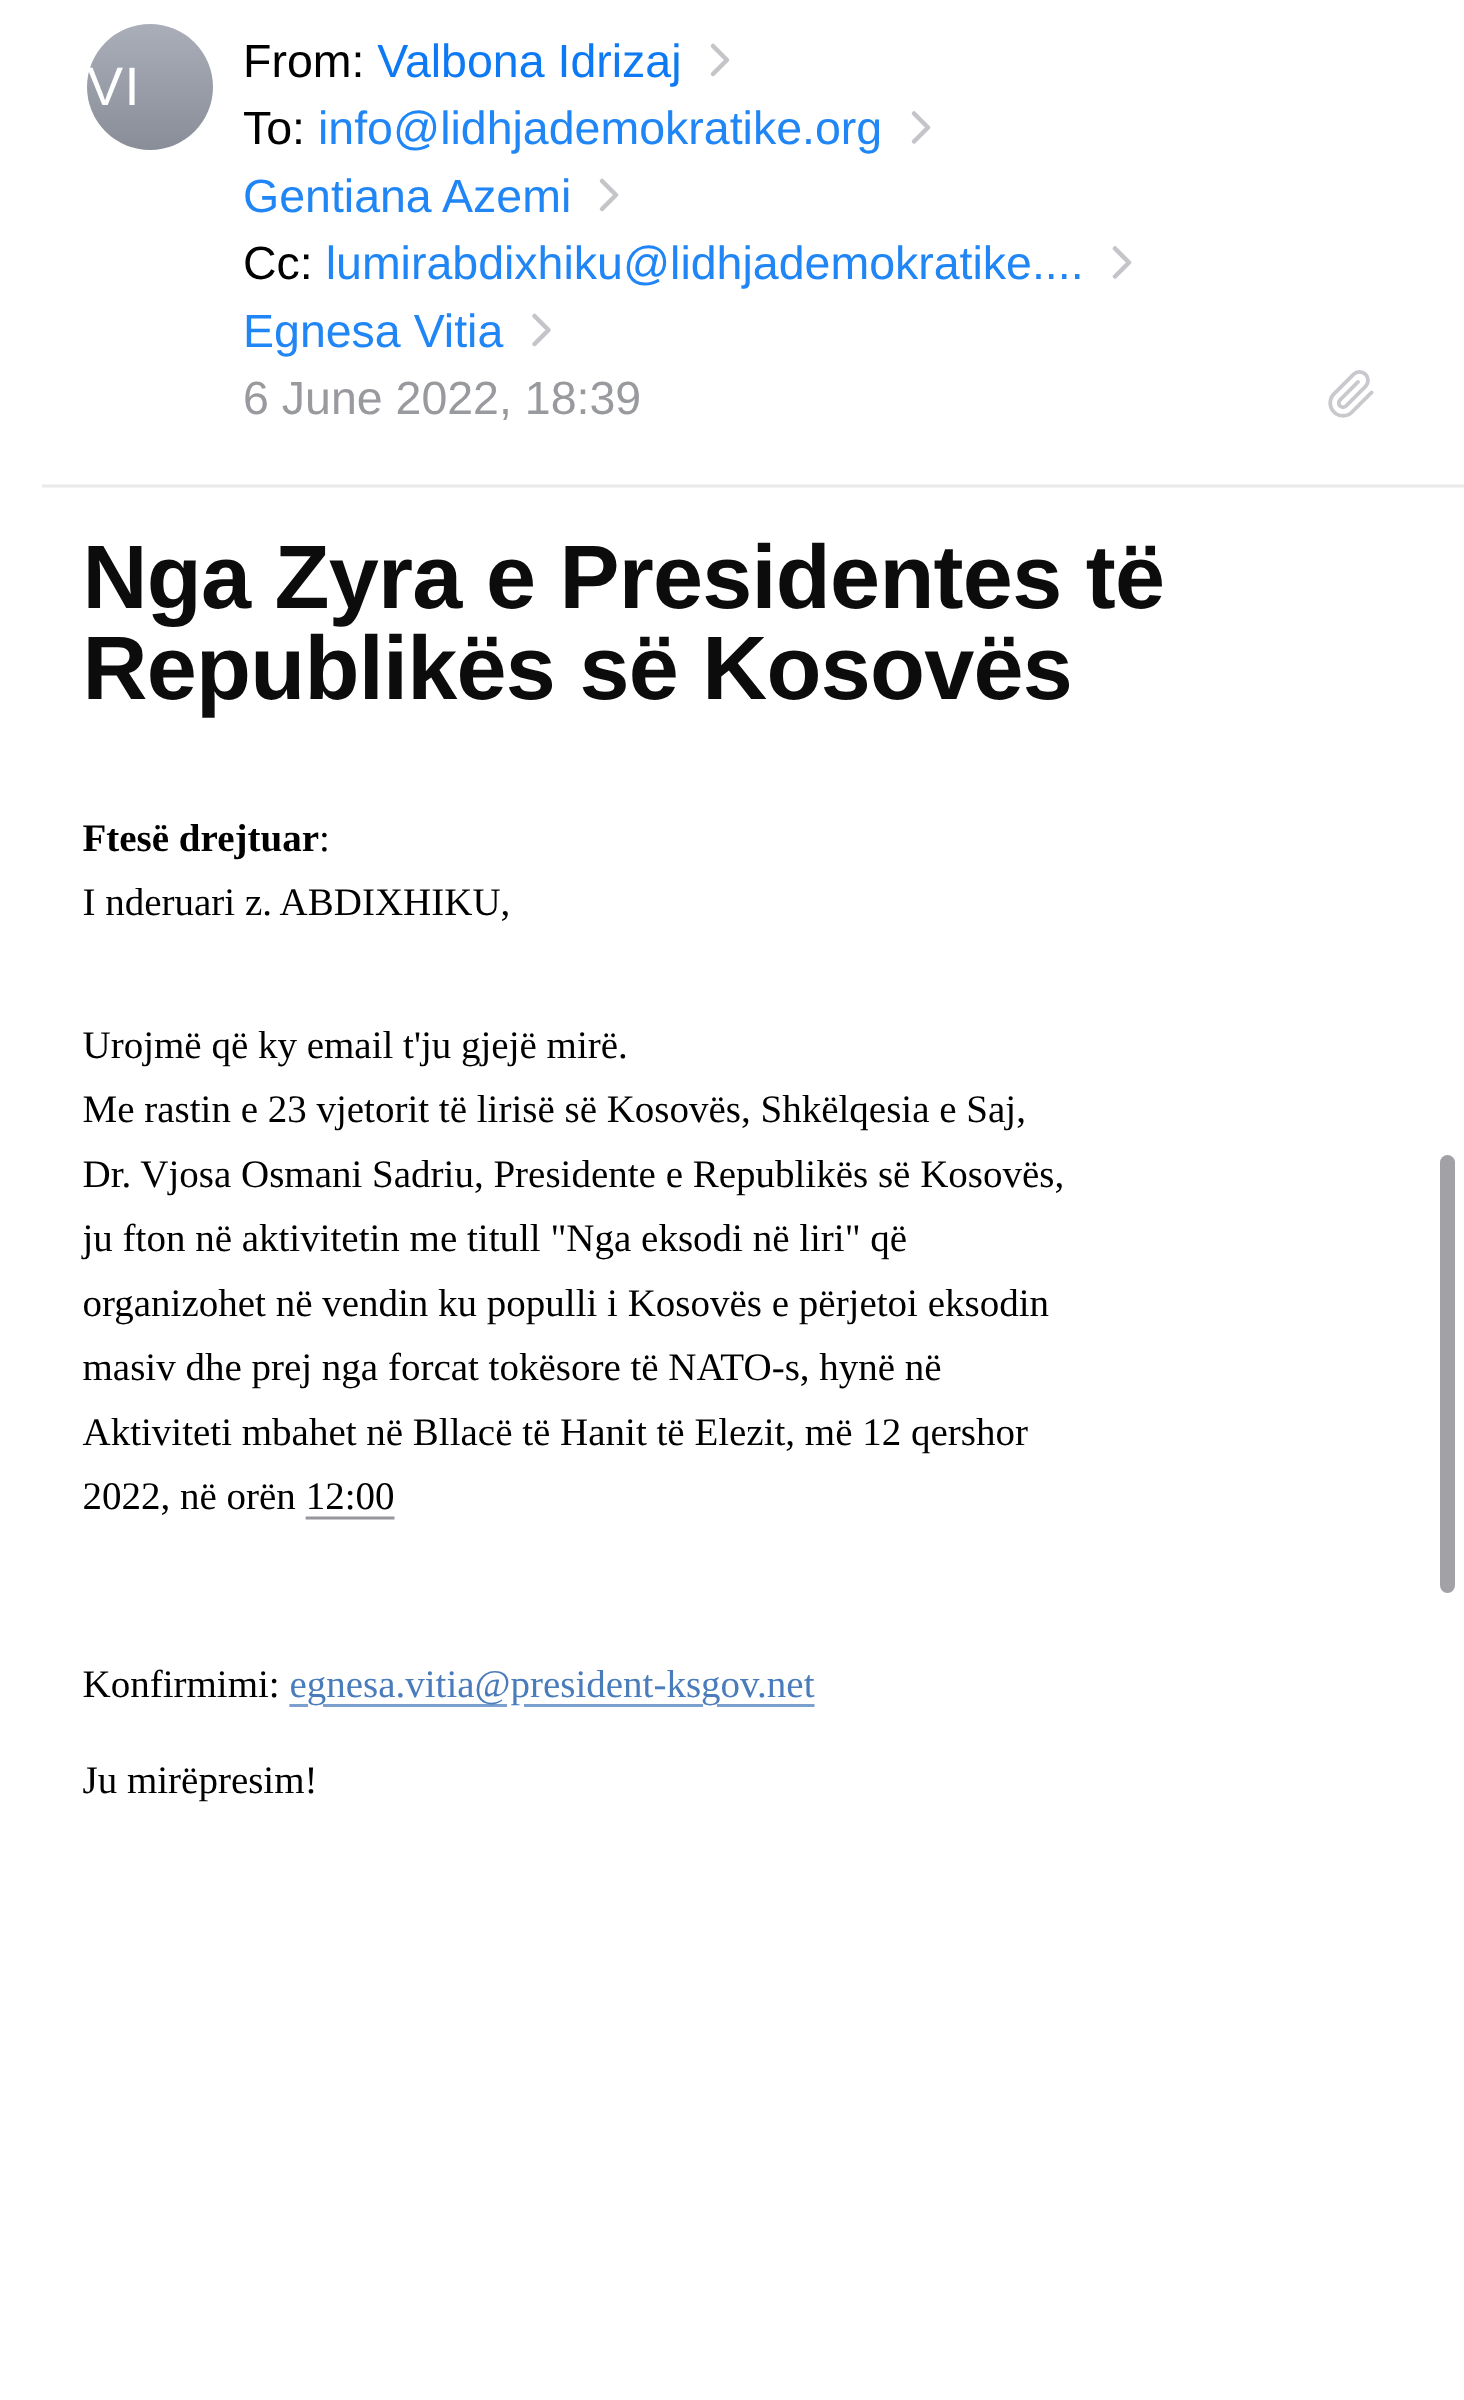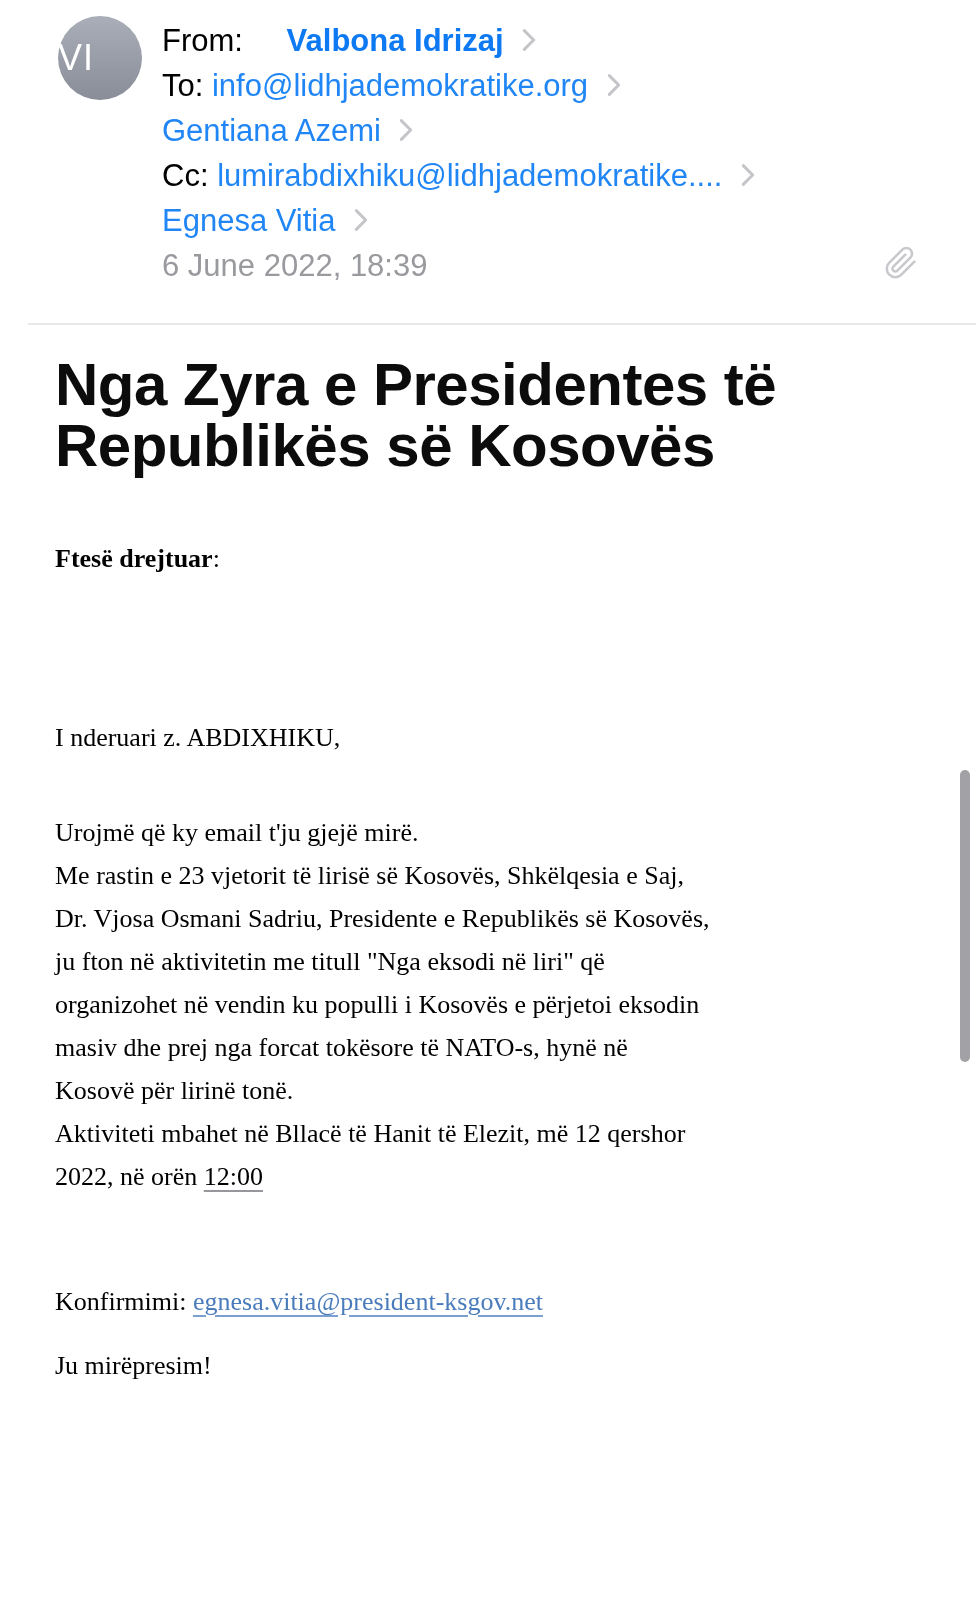--- a/index.html
+++ b/index.html
@@ -23,21 +23,21 @@
     color: #ffffff; font-size: 36px; font-weight: 400;
     display: flex; align-items: center; justify-content: flex-start;
     letter-spacing: 1px;
   }
   .header-lines {
     position: absolute; left: 162px; top: 18px; right: 40px;
     font-size: 31px; line-height: 45px; color: #000000;
   }
   .hline { white-space: nowrap; }
   .lbl { color: #000000; }
-  .from-name { color: #0d7af3; font-weight: 700; margin-left: 35px; }
+  .from-name { color: #0d7af3; font-weight: 400; }
   .addr { color: #2186f5; }
   .chev {
     display: inline-block; margin-left: 10px;
     position: relative; top: 1px;
   }
   .date-line { color: #999a9e; }
   .clip {
     position: absolute; left: 884px; top: 246px;
   }
   .divider {
@@ -53,21 +53,21 @@
     margin-top: 29px;
     font-family: "Liberation Sans", sans-serif;
     font-weight: 700; font-size: 60px; line-height: 61px;
     color: #0c0c0c; letter-spacing: -0.5px;
   }
   .msg-title div { white-space: nowrap; }
   .serif { font-family: "Liberation Serif", serif; font-size: 26px; line-height: 43px; }
   .salutation { margin-top: 61px; }
   .salutation .bold { font-weight: 700; }
   .addressee { margin-top: 40px; }
-  .greeting { margin-top: 136px; }
+  .greeting { }
   .paragraph { margin-top: 52px; }
   .paragraph div, .addressee div { white-space: nowrap; }
   .time-link {
     color: #000000;
     text-decoration: underline;
     text-decoration-color: #97979b;
     text-underline-offset: 5px;
   }
   .closing { margin-top: 21px; }
   .confirm { margin-top: 82px; white-space: nowrap; }
@@ -155,21 +155,20 @@
 
   <div class="serif greeting">I nderuari z. ABDIXHIKU,</div>
 
   <div class="serif paragraph">
     <div>Urojmë që ky email t'ju gjejë mirë.</div>
     <div>Me rastin e 23 vjetorit të lirisë së Kosovës, Shkëlqesia e Saj,</div>
     <div>Dr. Vjosa Osmani Sadriu, Presidente e Republikës së Kosovës,</div>
     <div>ju fton në aktivitetin me titull "Nga eksodi në liri" që</div>
     <div>organizohet në vendin ku populli i Kosovës e përjetoi eksodin</div>
     <div>masiv dhe prej nga forcat tokësore të NATO-s, hynë në</div>
-    <div>Kosovë për lirinë tonë.</div>
     <div>Aktiviteti mbahet në Bllacë të Hanit të Elezit, më 12 qershor</div>
     <div>
       <span>2022, në orën </span><span class="time-link">12:00</span>
     </div>
   </div>
 
   <div class="serif confirm">
     <span>Konfirmimi: </span><span class="email-link">egnesa.vitia@president-ksgov.net</span>
   </div>
 

